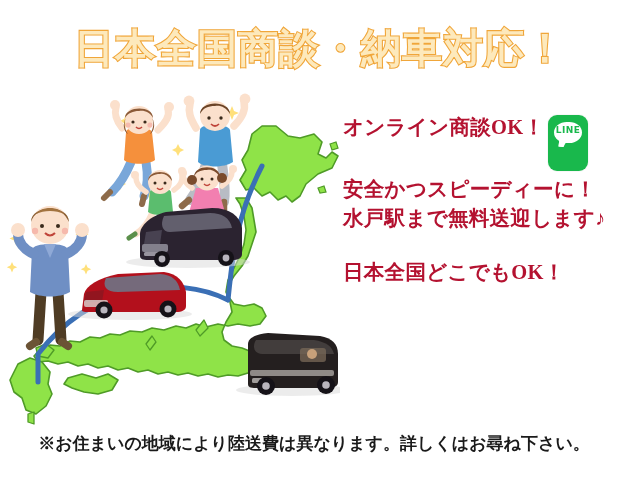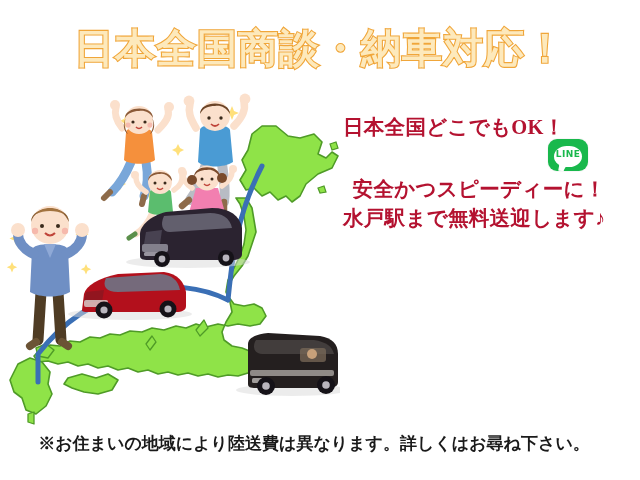--- a/index.html
+++ b/index.html
@@ -51,35 +51,34 @@
     position: absolute;
     color: #b41230;
     font-family: "Liberation Serif", serif;
     font-weight: bold;
     font-size: 20.5px;
     line-height: 1.42;
     white-space: nowrap;
     letter-spacing: 0.3px;
   }
   #copy1 { left: 343px; top: 113px; }
-  #copy2 { left: 343px; top: 175px; text-align: right; }
+  #copy2 { left: 343px; top: 175px; }
   #copy3 { left: 343px; top: 258px; }
   #copy4 { left: 343px; top: 343px; }
 
   
   #line-badge {
     position: absolute;
     left: 548px;
     top: 115px;
     width: 40px;
-    height: 32px;
+    height: 56px;
     border-radius: 9px;
     background: #19b84c;
     box-shadow: 0 0 0 1px rgba(0,0,0,0.03);
-    margin-top: 24px;
   }
   #line-badge .bubble {
     position: absolute;
     left: 6px;
     top: 7px;
     width: 28px;
     height: 21px;
     background: #ffffff;
     border-radius: 50% / 55%;
   }
@@ -379,33 +378,34 @@
         <rect x="252" y="286" width="18" height="5" rx="1.5" fill="#d6d2ce" opacity="0.7"></rect>
         <circle cx="266" cy="294" r="9" fill="#151218"></circle>
         <circle cx="266" cy="294" r="3.8" fill="#b8b5bd"></circle>
         <circle cx="326" cy="293" r="9" fill="#151218"></circle>
         <circle cx="326" cy="293" r="3.8" fill="#b8b5bd"></circle>
       </g>
     </svg>
   </div>
 
   <div id="copy1" class="copy">
-    <div>日本全国どこでもOK！</div>
+    <div>オンライン商談OK！</div>
   </div>
 
   <div id="line-badge">
     <div class="bubble"></div>
     <div class="tail"></div>
     <div class="txt">LINE</div>
   </div>
 
   <div id="copy2" class="copy">
     <div>安全かつスピーディーに！</div>
     <div>水戸駅まで無料送迎します♪</div>
   </div>
 
   <div id="copy3" class="copy">
+    <div>日本全国どこでもOK！</div>
   </div>
 
 
   <div id="footnote">※お住まいの地域により陸送費は異なります。詳しくはお尋ね下さい。</div>
 
 </div>
 
 </body></html>

